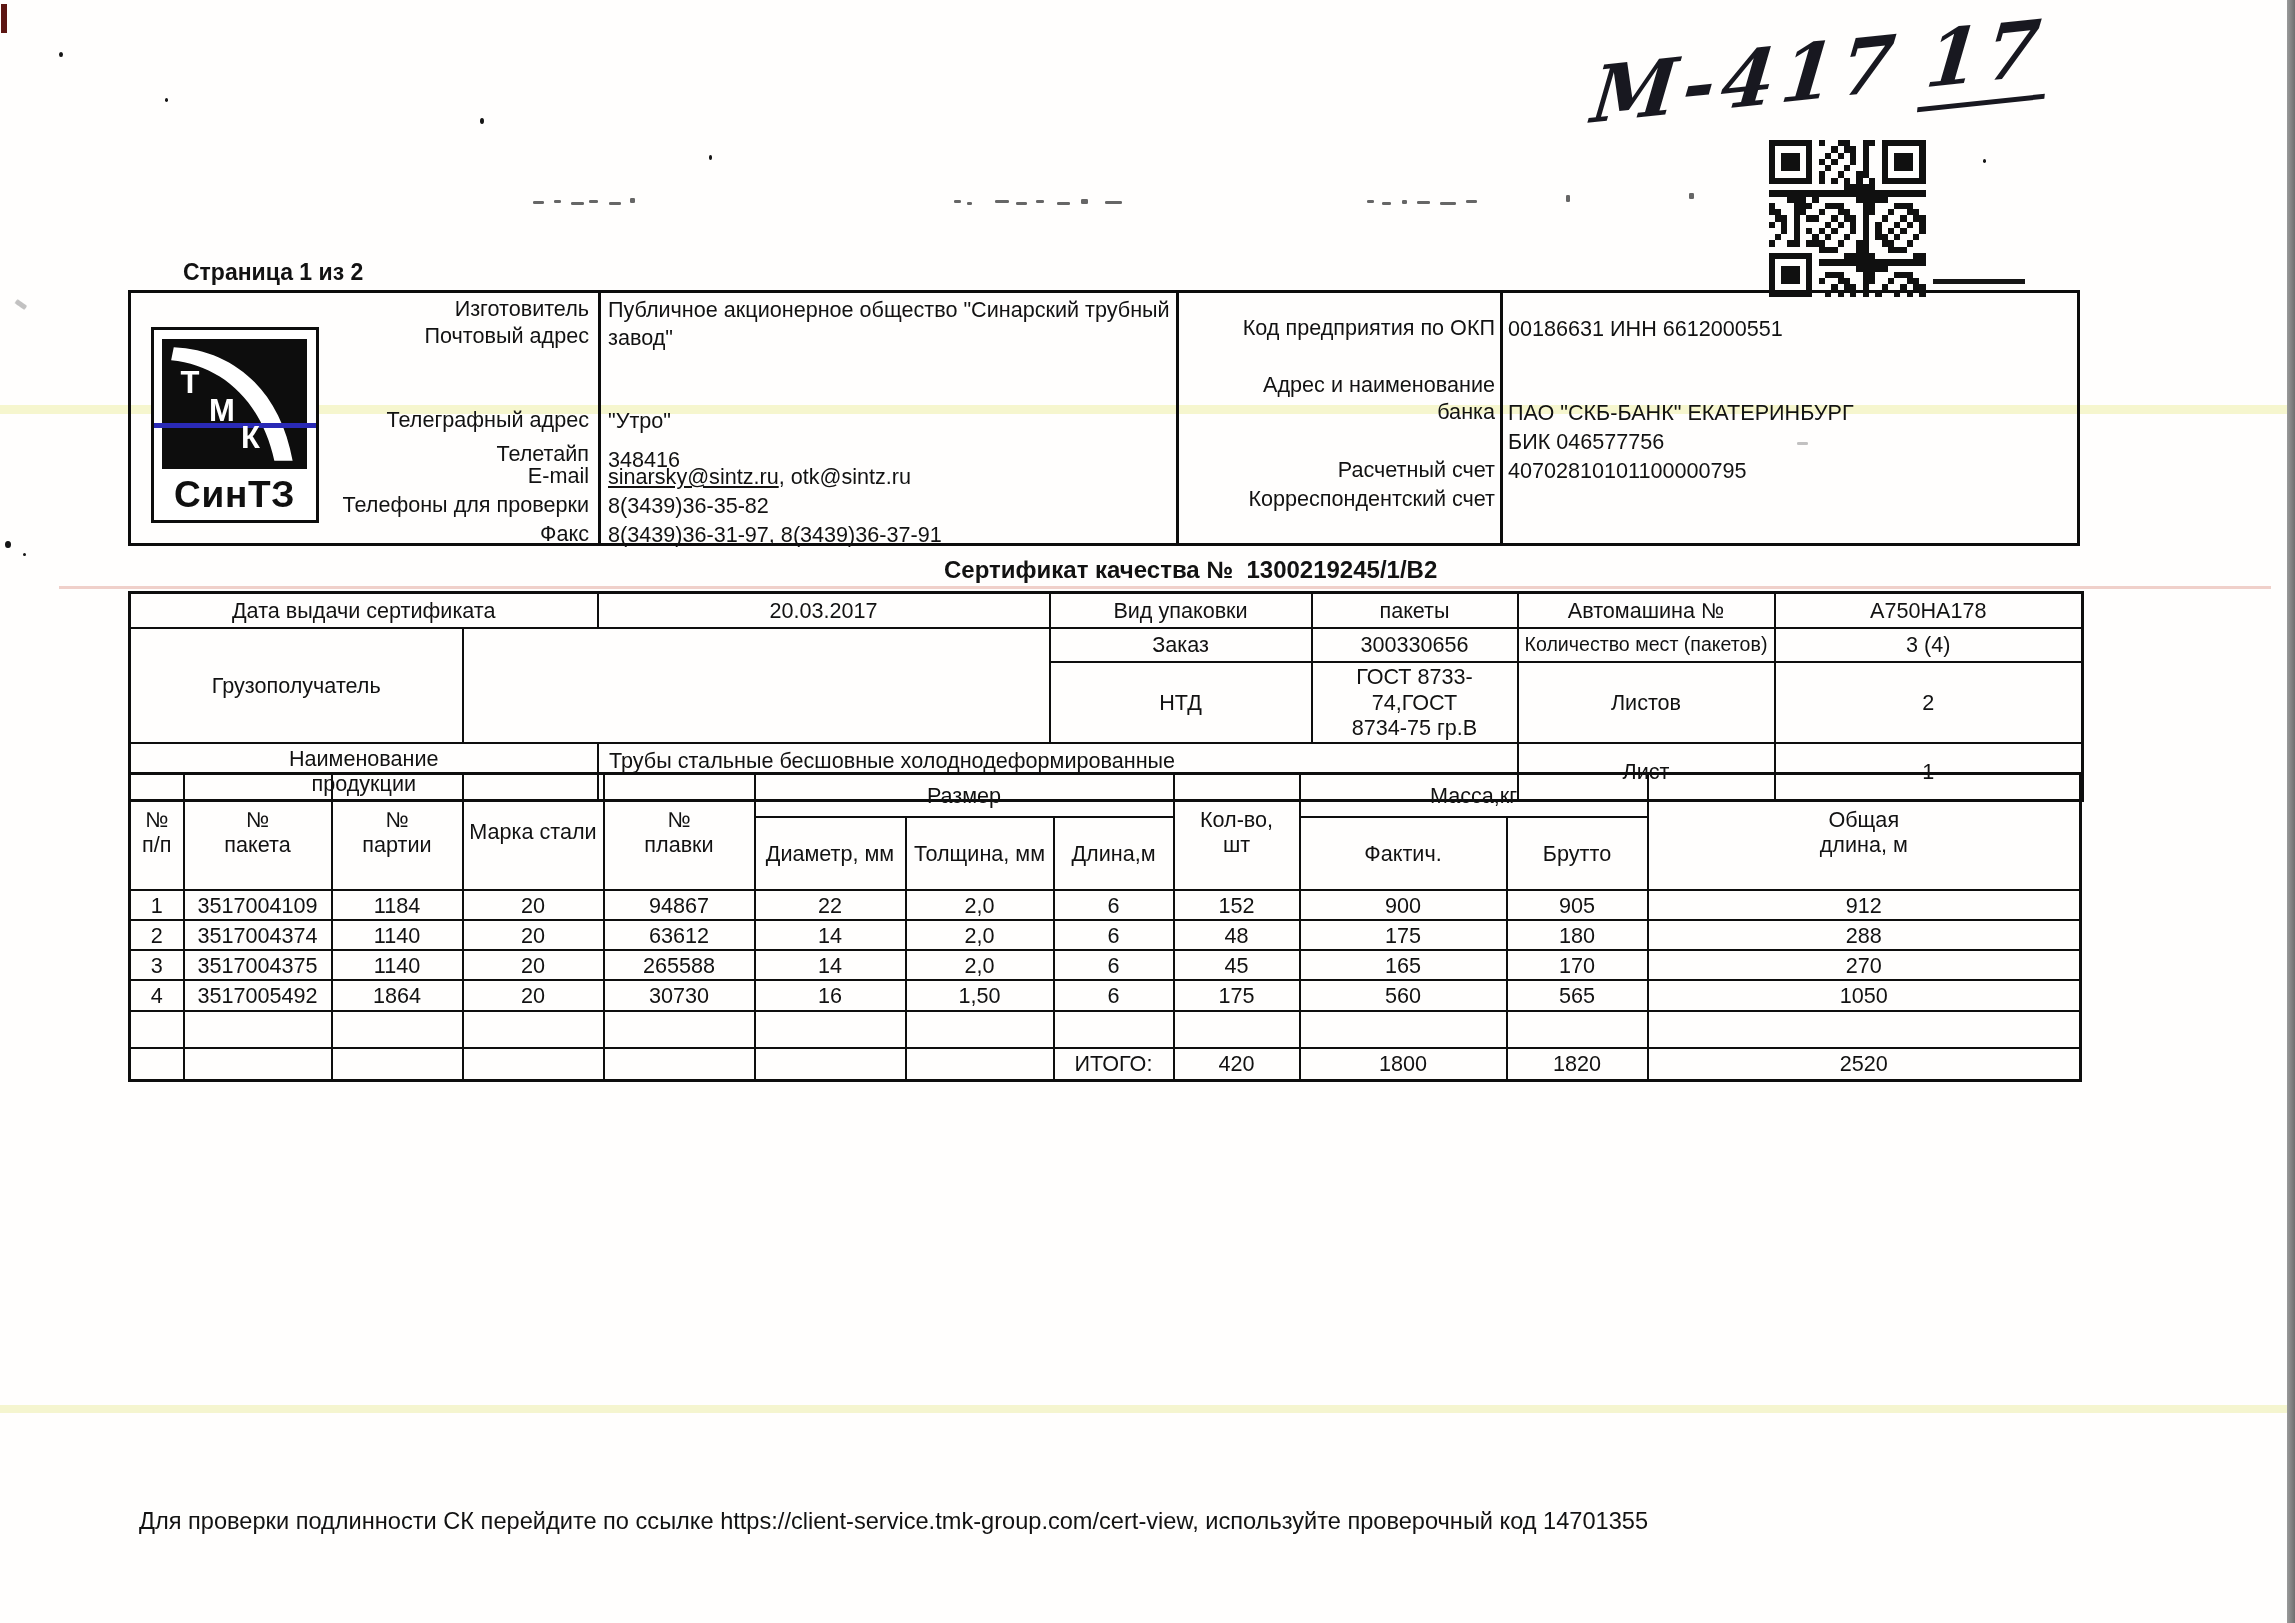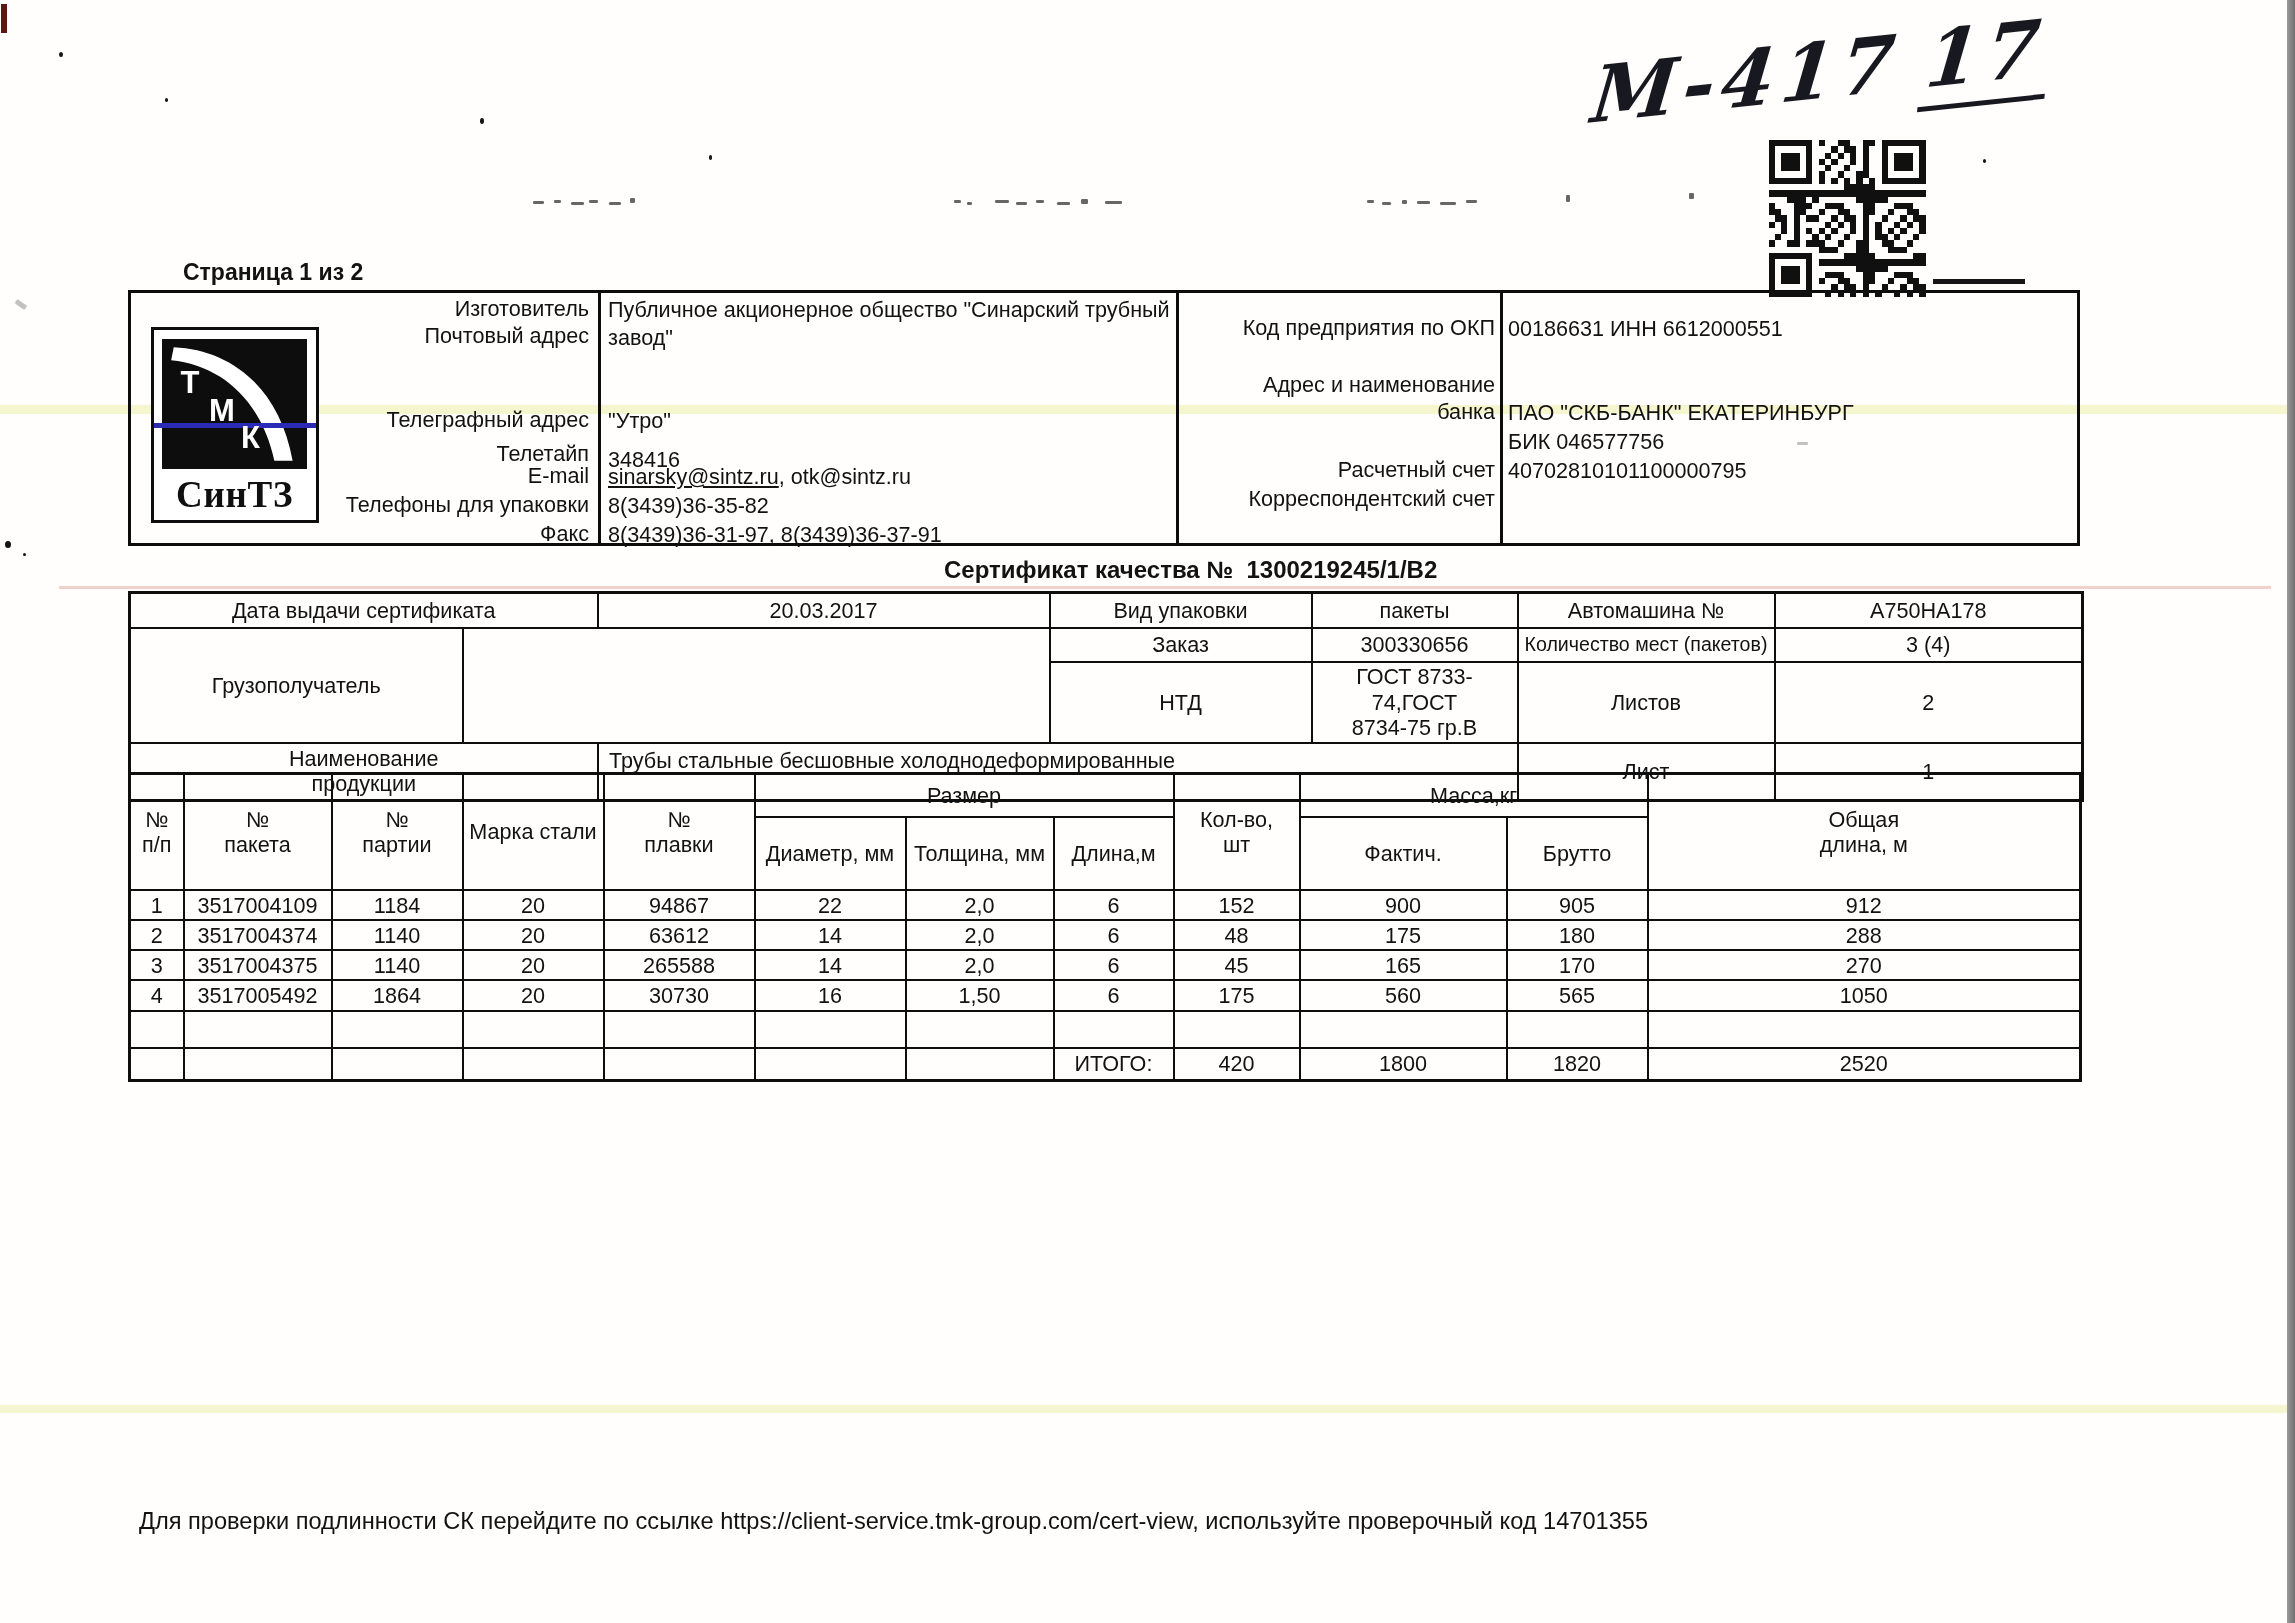--- a/index.html
+++ b/index.html
@@ -47,21 +47,21 @@
   .hb-label{position:absolute;text-align:right;line-height:26px;}
   .hb-value{position:absolute;text-align:left;line-height:28px;}
   .u{text-decoration:underline;}
 
   
   .logo{position:absolute;left:19.6px;top:34px;width:162px;height:190px;border:3.9px solid #0d0d0d;background:#fff;}
   .logo-black{position:absolute;left:8.5px;top:8.5px;width:145px;height:130px;background:#0d0d0d;}
   .logo-black svg{position:absolute;left:0;top:0;}
   .logo-letter{position:absolute;color:#fff;font-weight:700;font-size:31px;font-family:"Liberation Sans",sans-serif;z-index:3;}
   .logo-blue-line{position:absolute;left:-8.5px;width:162px;height:5.2px;background:#2a2ab6;z-index:2;}
-  .logo-name{position:absolute;left:0;right:0;bottom:3.9px;text-align:center;font-size:37px;font-weight:700;color:#101010;letter-spacing:0.7px;font-family:Liberation Serif, serif;}
+  .logo-name{position:absolute;left:0;right:0;bottom:3.9px;text-align:center;font-size:37px;font-weight:700;color:#101010;letter-spacing:0.7px;}
 
   
   table.doc{border-collapse:collapse;table-layout:fixed;background:transparent;z-index:3;position:absolute;}
   table.doc td,table.doc th{
     border:2.6px solid #0e0e0e;font-size:21.6px;font-weight:400;
     text-align:center;vertical-align:middle;padding:1.3px 3.9px;overflow:hidden;
     font-family:"Liberation Sans",sans-serif;color:#121212;line-height:1.18;
   }
   table.doc{border:3.9px solid #0e0e0e;}
   .cert-info{left:128px;top:591px;width:1946px;}
@@ -465,21 +465,21 @@
         <div class="logo-blue-line" style="top:84px;"></div>
       </div>
       <div class="logo-name">СинТЗ</div>
     </div>
 
     <div class="hb-label" style="left:0;width:458px;top:2.6px;">Изготовитель</div>
     <div class="hb-label" style="left:0;width:458px;top:30px;">Почтовый адрес</div>
     <div class="hb-label" style="left:0;width:458px;top:114px;">Телеграфный адрес</div>
     <div class="hb-label" style="left:0;width:458px;top:148px;">Телетайп</div>
     <div class="hb-label" style="left:0;width:458px;top:170px;">E-mail</div>
-    <div class="hb-label" style="left:0;width:458px;top:199px;">Телефоны для упаковки</div>
+    <div class="hb-label" style="left:0;width:458px;top:199px;">Телефоны для проверки</div>
     <div class="hb-label" style="left:0;width:458px;top:228px;">Факс</div>
 
     <div class="hb-value" style="left:477px;width:563px;top:2.6px;">Публичное акционерное общество "Синарский трубный завод"</div>
     <div class="hb-value" style="left:477px;width:563px;top:114px;">"Утро"</div>
     <div class="hb-value" style="left:477px;width:563px;top:141px;margin-top:12px;">348416</div>
     <div class="hb-value" style="left:477px;width:563px;top:170px;">
       <span class="u">sinarsky@sintz.ru</span><span>,  otk@sintz.ru</span>
     </div>
     <div class="hb-value" style="left:477px;width:563px;top:199px;">8(3439)36-35-82</div>
     <div class="hb-value" style="left:477px;width:563px;top:228px;">8(3439)36-31-97, 8(3439)36-37-91</div>

